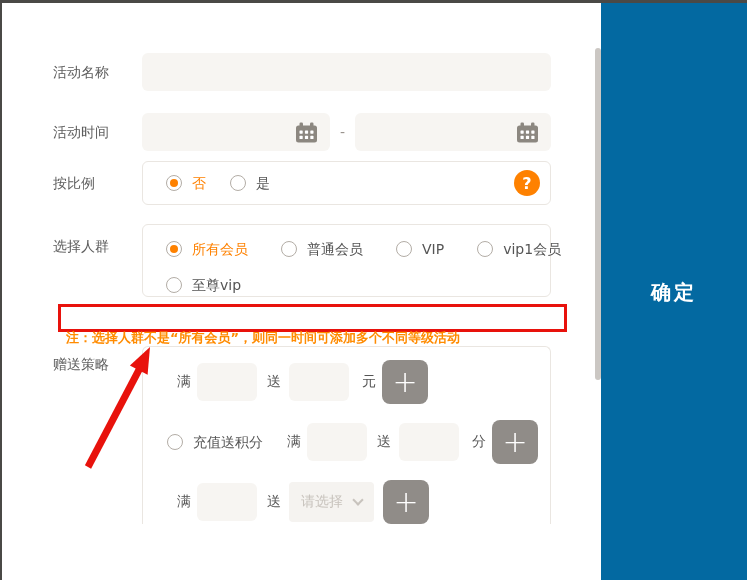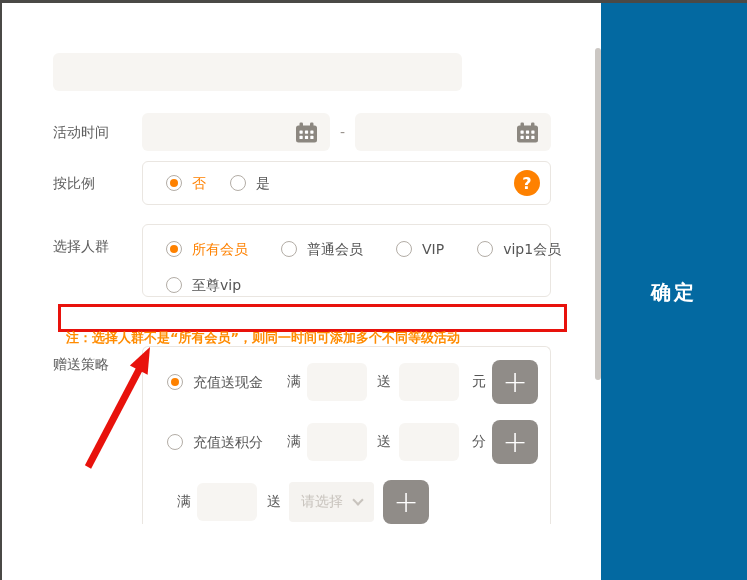--- a/index.html
+++ b/index.html
@@ -123,20 +123,21 @@
 </style>
 </head>
 <body>
 
 <div class="top-strip"></div>
 <div class="left-strip"></div>
 
 <div class="form-area">
 
   <div class="row r1">
+    <div class="row-label pt9">活动名称</div>
     <input class="input name-input" type="text" value="" style="">
   </div>
 
   <div class="row r2">
     <div class="row-label pt9">活动时间</div>
     <div class="date-wrap">
       <div class="date-field date-start">
         <span class="date-value"></span>
         <svg class="cal-icon" width="23" height="21" viewBox="0 0 23 21">
           <rect x="1" y="3.5" width="21" height="17" rx="2.5" fill="#8c8780"></rect>
@@ -217,24 +218,20 @@
     <div class="note-box">
       <span class="note-text">注：选择人群不是“所有会员”，则同一时间可添加多个不同等级活动</span>
     </div>
   </div>
 
   <div class="row r5">
     <div class="row-label pt8">赠送策略</div>
     <div class="box box-gift">
 
       <div class="gift-row">
-        <span class="radio sel">
-          <span class="rb"></span>
-          <span class="rl">充值送现金</span>
-        </span>
         <span class="g-t first">满</span>
         <input class="input small-input" type="text" value="" style="">
         <span class="g-t g-give">送</span>
         <input class="input small-input second" type="text" value="" style="">
         <span class="g-unit">元</span>
         <button class="add-btn">+</button>
       </div>
 
       <div class="gift-row">
         <span class="radio">

